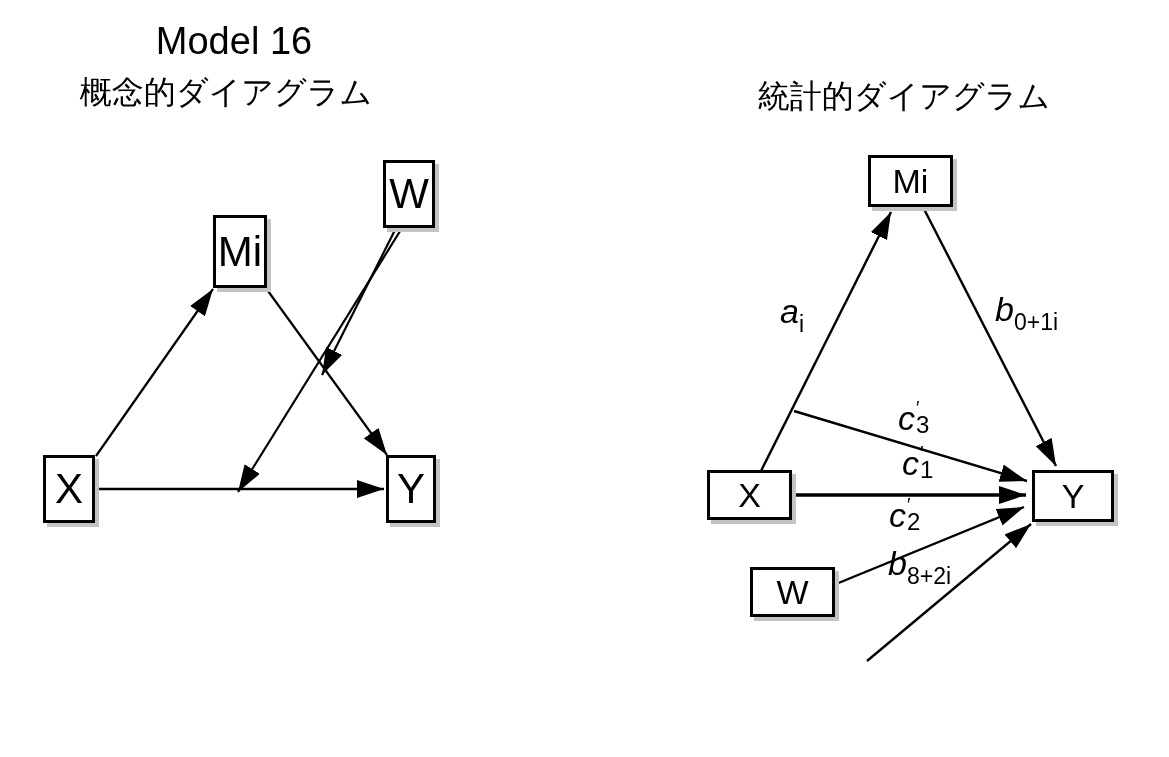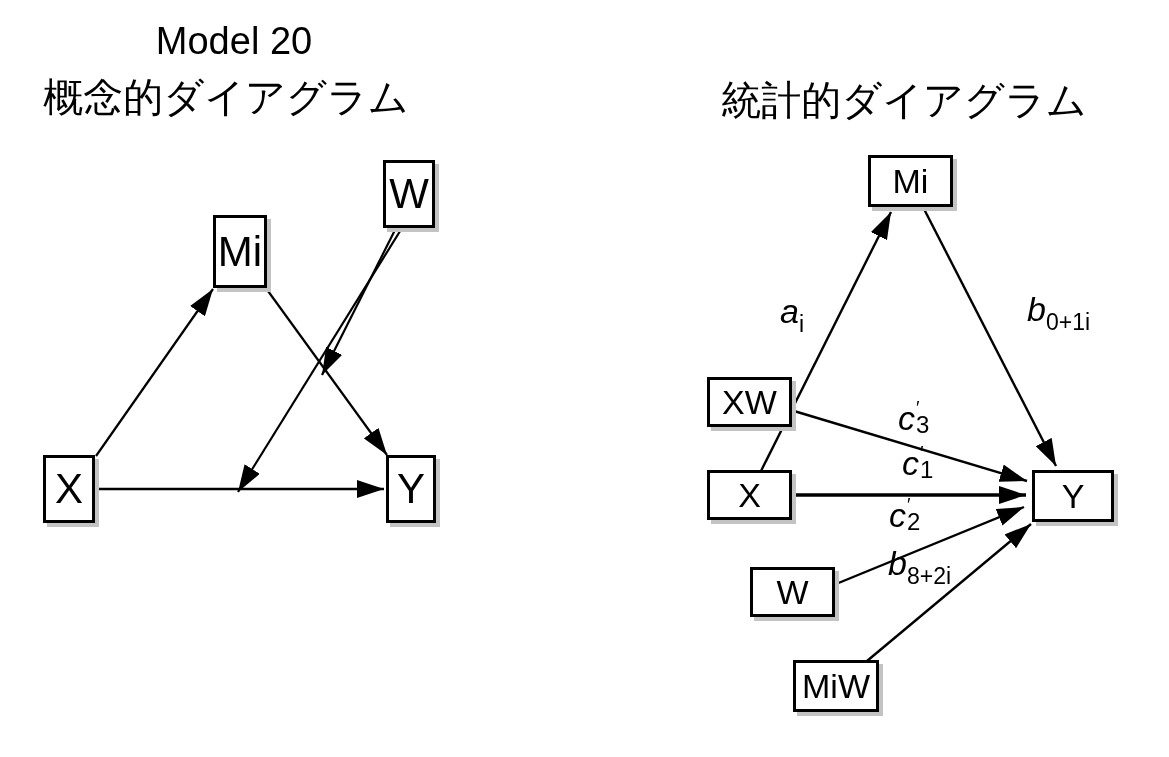--- a/index.html
+++ b/index.html
@@ -12,21 +12,21 @@
     overflow:hidden;
   }
   .wires{position:absolute;left:0;top:0;}
   .title{
     position:absolute;
     transform:translateX(-50%);
     white-space:nowrap;
     line-height:1.05;
   }
   .title.en{font-size:38px;}
-  .title.jp{font-size:40px;}
+  .title.jp{font-size:32px;}
   .node{
     position:absolute;
     box-sizing:border-box;
     border:3px solid #000;
     background:#fff;
     box-shadow:4px 4px 0 #c3c3c3;
     display:flex;align-items:center;justify-content:center;
     line-height:1;
   }
   .node.big{font-size:42px;}
@@ -75,61 +75,55 @@
     <line x1="402" y1="228" x2="238" y2="492" stroke="#000" stroke-width="2.2" marker-end="url(#ah)"></line>
 
     <line x1="761" y1="471" x2="891" y2="212" stroke="#000" stroke-width="2.4" marker-end="url(#ah)"></line>
     <line x1="924" y1="209" x2="1056" y2="466" stroke="#000" stroke-width="2.4" marker-end="url(#ah)"></line>
     <line x1="794" y1="411" x2="1027" y2="481" stroke="#000" stroke-width="2.4" marker-end="url(#ah)"></line>
     <line x1="793" y1="495" x2="1026" y2="495" stroke="#000" stroke-width="3.4" marker-end="url(#ah)"></line>
     <line x1="836" y1="584" x2="1024" y2="507" stroke="#000" stroke-width="2.4" marker-end="url(#ah)"></line>
     <line x1="867" y1="661" x2="1031" y2="524" stroke="#000" stroke-width="2.4" marker-end="url(#ah)"></line>
   </svg>
 
-  <div class="title en" style="left:234px;top:22px;">Model 20</div>
+  <div class="title en" style="left:234px;top:22px;">Model 16</div>
   <div class="title jp" style="left:226px;top:76px;">概念的ダイアグラム</div>
   <div class="title jp" style="left:904px;top:80px;font-family:Liberation Serif, serif;">統計的ダイアグラム</div>
 
   <div class="node big" style="left:383px;top:160px;width:52px;height:68px;">
     <span>W</span>
   </div>
   <div class="node big" style="left:213px;top:215px;width:54px;height:73px;">
     <span>Mi</span>
   </div>
   <div class="node big" style="left:43px;top:455px;width:52px;height:68px;">
     <span>X</span>
   </div>
   <div class="node big" style="left:386px;top:455px;width:50px;height:68px;">
     <span>Y</span>
   </div>
 
   <div class="node sm" style="left:868px;top:155px;width:85px;height:52px;">
     <span>Mi</span>
   </div>
-  <div class="node sm" style="left:707px;top:377px;width:85px;height:50px;">
-    <span>XW</span>
-  </div>
   <div class="node sm" style="left:707px;top:470px;width:85px;height:50px;">
     <span>X</span>
   </div>
   <div class="node sm" style="left:1032px;top:470px;width:82px;height:52px;">
     <span>Y</span>
   </div>
   <div class="node sm" style="left:750px;top:567px;width:85px;height:50px;">
     <span>W</span>
   </div>
-  <div class="node sm" style="left:793px;top:660px;width:86px;height:52px;">
-    <span>MiW</span>
-  </div>
 
   <div class="coef" style="left:780px;top:294px;">
     <span class="cbase">a</span><span class="csub">i</span>
   </div>
 
-  <div class="coef" style="left:995px;top:292px;margin-left:32px;">
+  <div class="coef" style="left:995px;top:292px;">
     <span class="cbase">b</span><span class="csub">0+1i</span>
   </div>
 
   <div class="coef cf" style="left:898px;top:398px;">
     <span class="cbase">c</span>
     <span class="stack">
       <span class="pr">′</span>
       <span class="sd">3</span>
     </span>
   </div>

